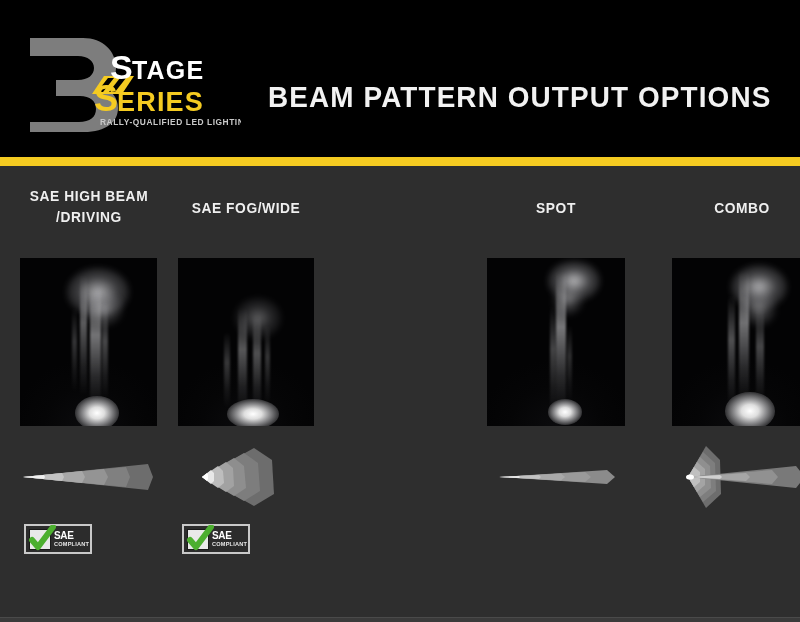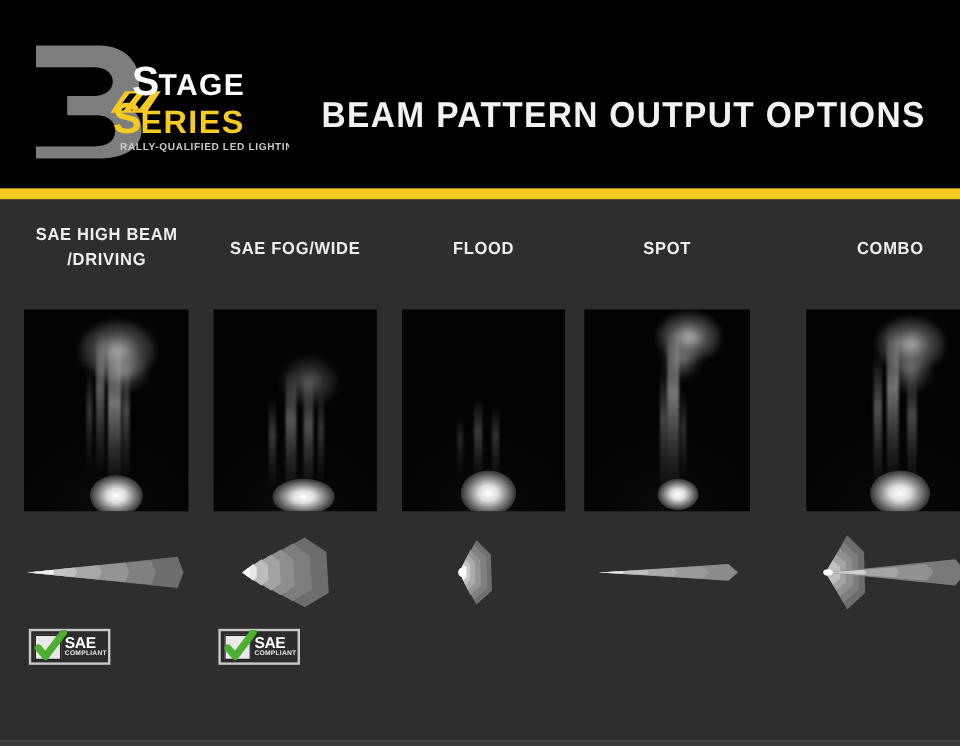--- a/index.html
+++ b/index.html
@@ -131,21 +131,21 @@
     position: relative;
     flex: 0 0 auto;
   }
   .badge-check svg { position: absolute; left: -2px; top: -5px; width: 28px; height: 28px; }
   .badge-text {
     margin-left: 3px;
     line-height: 1;
   }
   .badge-sae {
     color: #ffffff;
-    font-size: 13px;
+    font-size: 10px;
     font-weight: 700;
     letter-spacing: -0.3px;
     display: block;
   }
   .badge-compliant {
     color: #e8e8e8;
     font-size: 5.6px;
     font-weight: 700;
     letter-spacing: 0.2px;
     display: block;
@@ -267,43 +267,20 @@
               <path d="M4 15 L10 22 L25 2" stroke="#4caf2f" stroke-width="6" fill="none" stroke-linecap="round" stroke-linejoin="round"></path>
             </svg>
         </div>
         <div class="badge-text">
           <span class="badge-sae">SAE</span>
           <span class="badge-compliant">COMPLIANT</span>
         </div>
       </div>
     </div>
 
-    <div class="col" style="left:335px; width:136px;">
-      <div class="col-label" style="top:32px;">FLOOD</div>
-
-      <div class="photo">
-        <div class="sky"></div>
-        <div class="streak" style="left:44%; top:44%; width:7px; height:70px; opacity:.34;"></div>
-        <div class="streak" style="left:55%; top:48%; width:6px; height:62px; opacity:.28;"></div>
-        <div class="streak" style="left:34%; top:52%; width:5px; height:52px; opacity:.20;"></div>
-        <div class="pool" style="left:36%; top:80%; width:46px; height:38px;"></div>
-      </div>
-
-      <div class="beam">
-        <svg viewBox="0 0 136 66" preserveAspectRatio="none">
-          <path d="M48 33 L62 6 L74 18 L75 48 L62 60 Z" fill="#6f6f6f"></path>
-          <path d="M48 33 L60 10 L70 20 L71 46 L60 56 Z" fill="#808080"></path>
-          <path d="M48 33 L57 14 L65 23 L66 43 L57 52 Z" fill="#949494"></path>
-          <path d="M48 33 L55 18 L61 25 L61 41 L55 48 Z" fill="#ababab"></path>
-          <path d="M48 33 L53 22 L57 27 L57 39 L53 44 Z" fill="#c6c6c6"></path>
-          <path d="M48 33 L51 26 L54 29 L54 37 L51 40 Z" fill="#ededed"></path>
-          <ellipse cx="50" cy="33" rx="3.2" ry="3.8" fill="#ffffff"></ellipse>
-        </svg>
-      </div>
-    </div>
 
     <div class="col" style="left:487px; width:138px;">
       <div class="col-label" style="top:32px;">SPOT</div>
 
       <div class="photo">
         <div class="sky"></div>
         <div class="glow" style="left:44%; top:2%;  width:52px; height:40px; opacity:.92;"></div>
         <div class="glow" style="left:48%; top:16%; width:30px; height:30px; opacity:.55;"></div>
         <div class="streak" style="left:50%; top:8%;  width:10px; height:140px; opacity:.72;"></div>
         <div class="streak" style="left:46%; top:28%; width:6px;  height:110px; opacity:.40;"></div>

